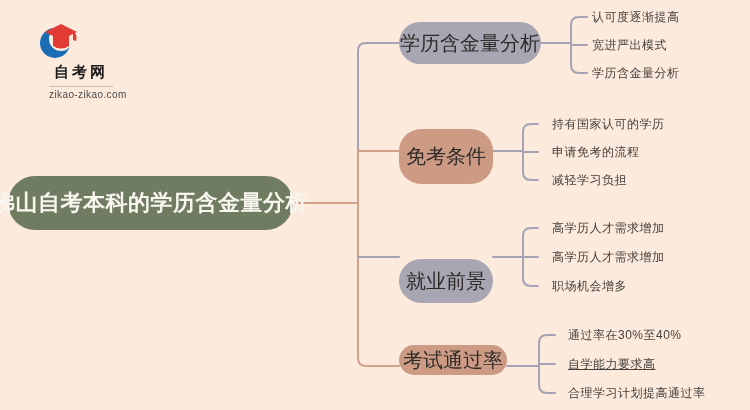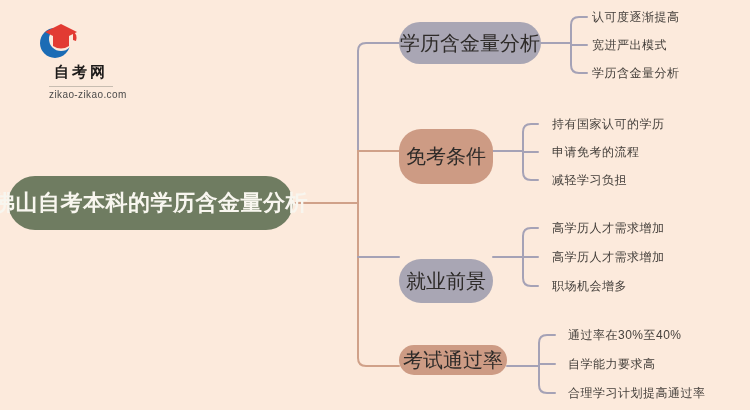--- a/index.html
+++ b/index.html
@@ -105,16 +105,16 @@
 
   <div class="leaf" style="left:552px;top:115px;">持有国家认可的学历</div>
   <div class="leaf" style="left:552px;top:143px;">申请免考的流程</div>
   <div class="leaf" style="left:552px;top:219px;">高学历人才需求增加</div>
 
   <div class="leaf" style="left:552px;top:171px;">减轻学习负担</div>
   <div class="leaf" style="left:552px;top:248px;">高学历人才需求增加</div>
   <div class="leaf" style="left:552px;top:277px;">职场机会增多</div>
 
   <div class="leaf" style="left:568px;top:326px;">通过率在30%至40%</div>
-  <div class="leaf" style="left:568px;top:355px;">自学能力要求高</div>
+  <div class="leaf" style="left:568px;top:355px;text-decoration:underline;">自学能力要求高</div>
   <div class="leaf" style="left:568px;top:384px;">合理学习计划提高通过率</div>
 
 </div>
 
 </body></html>

